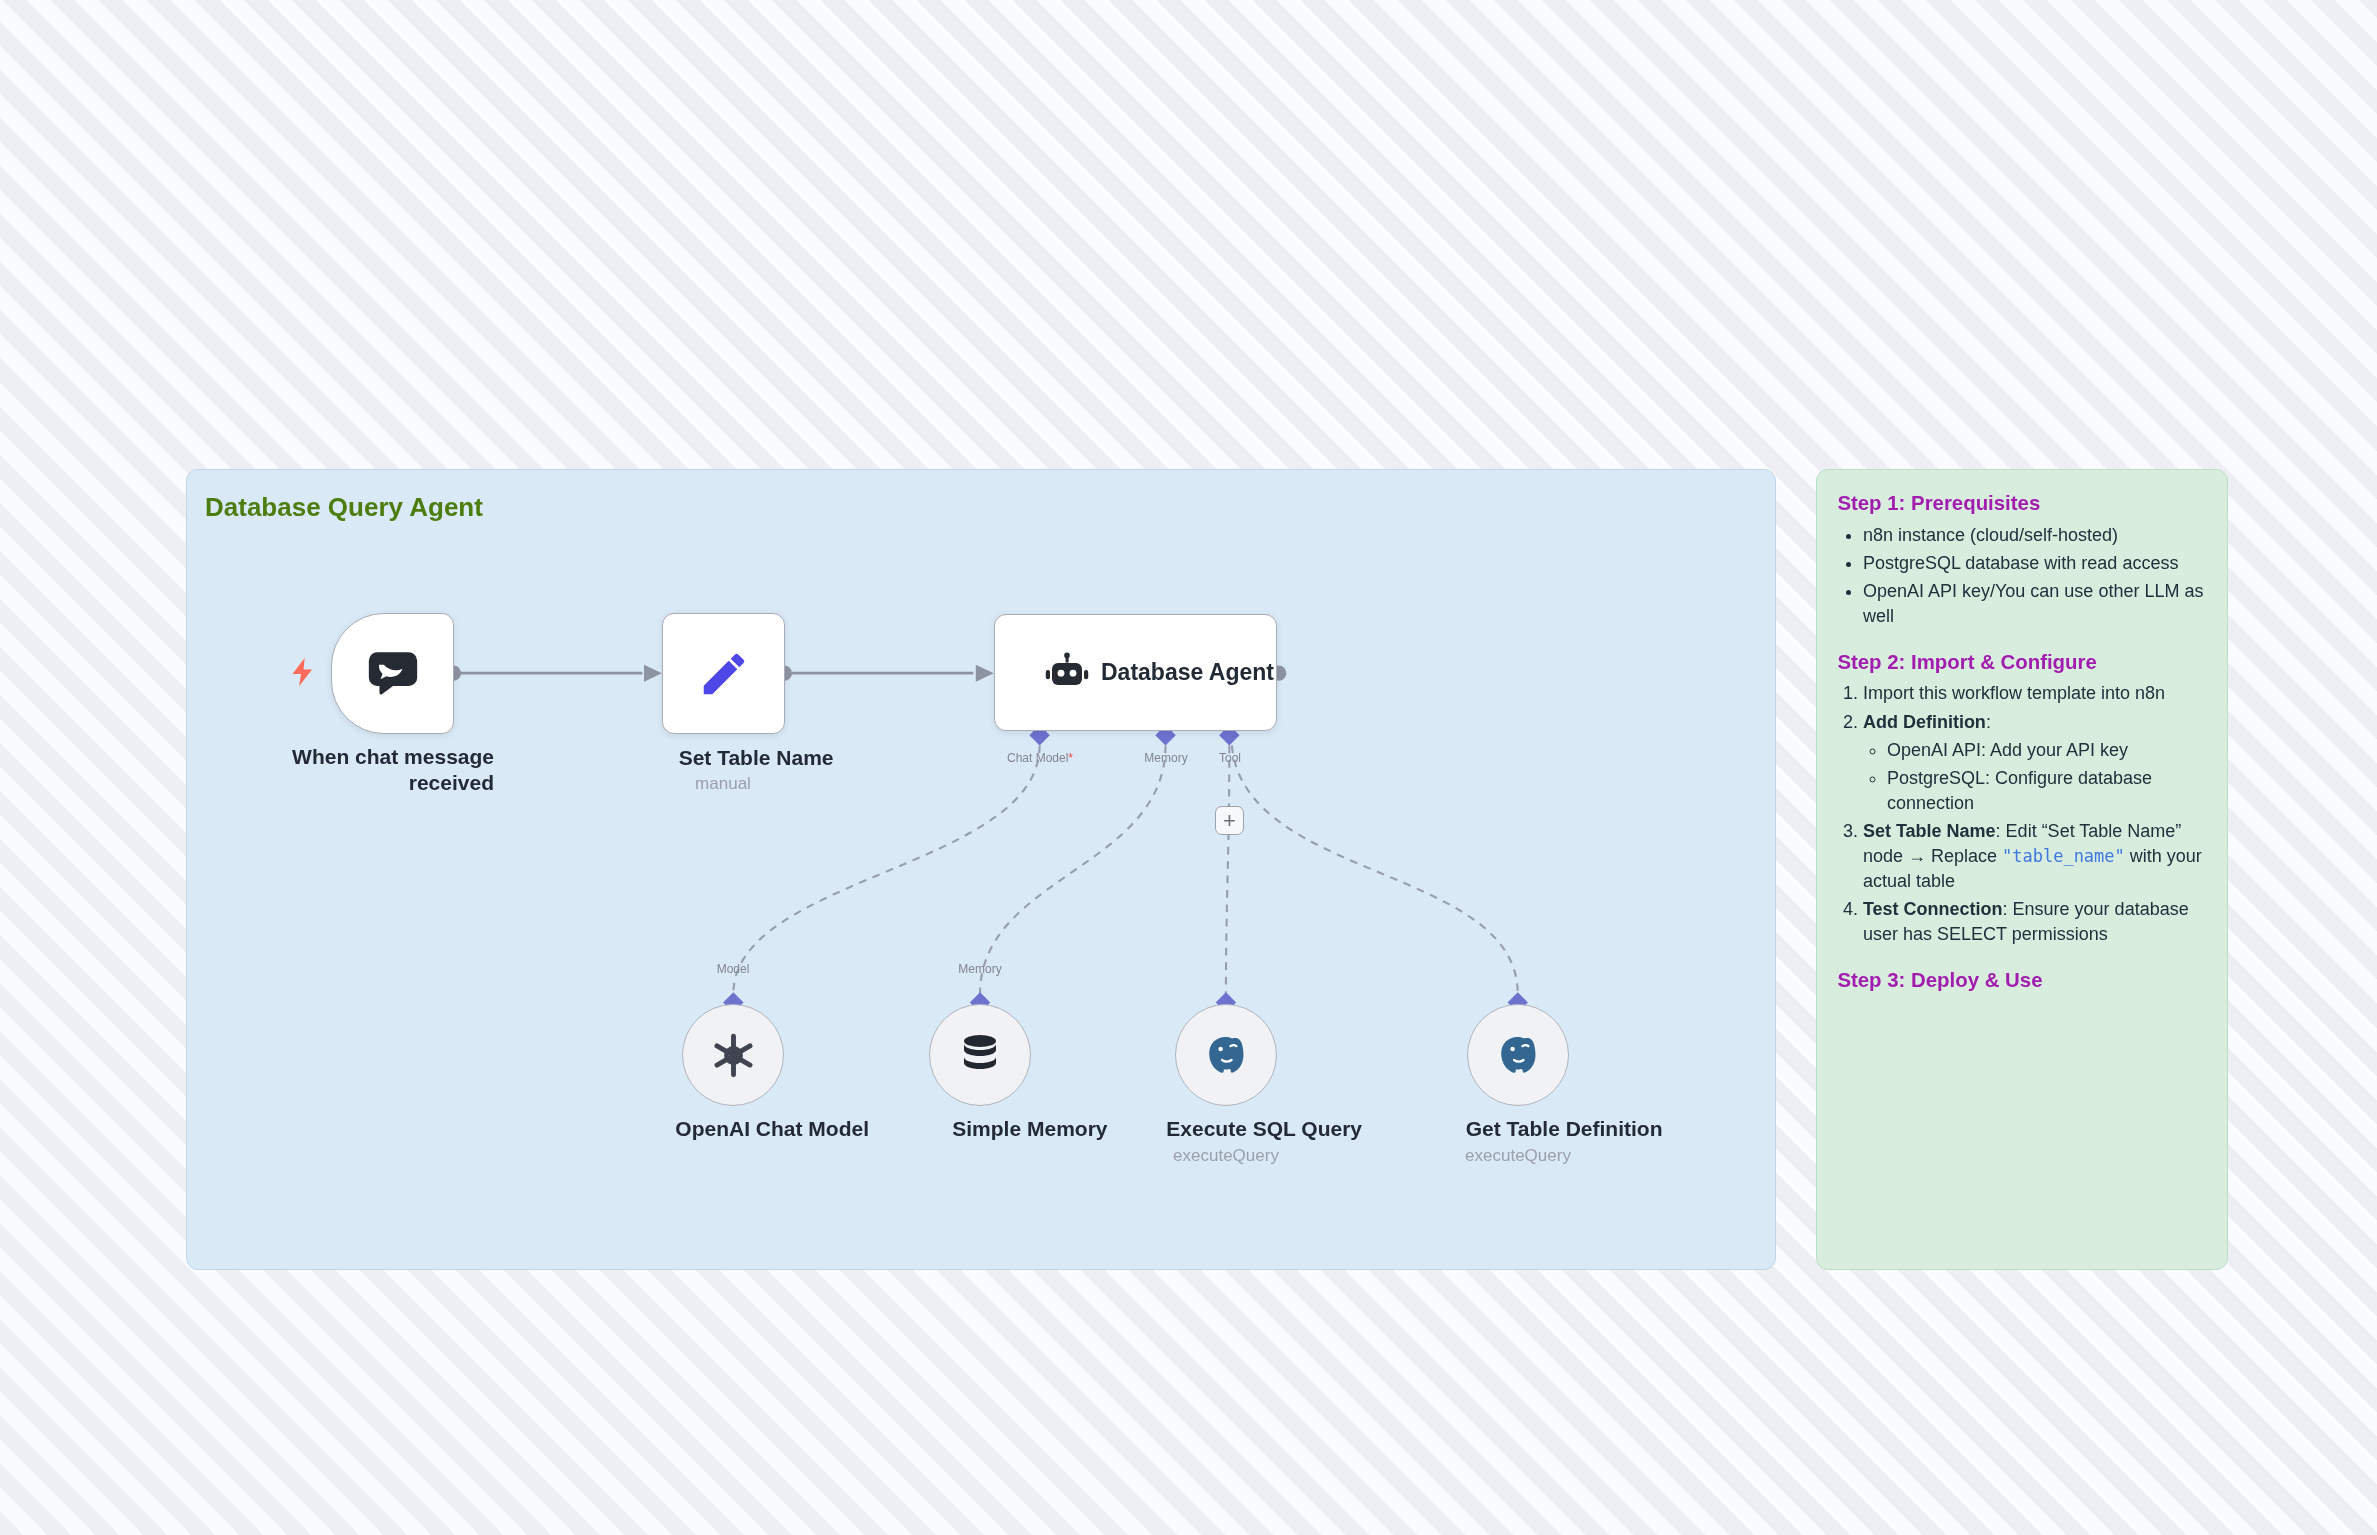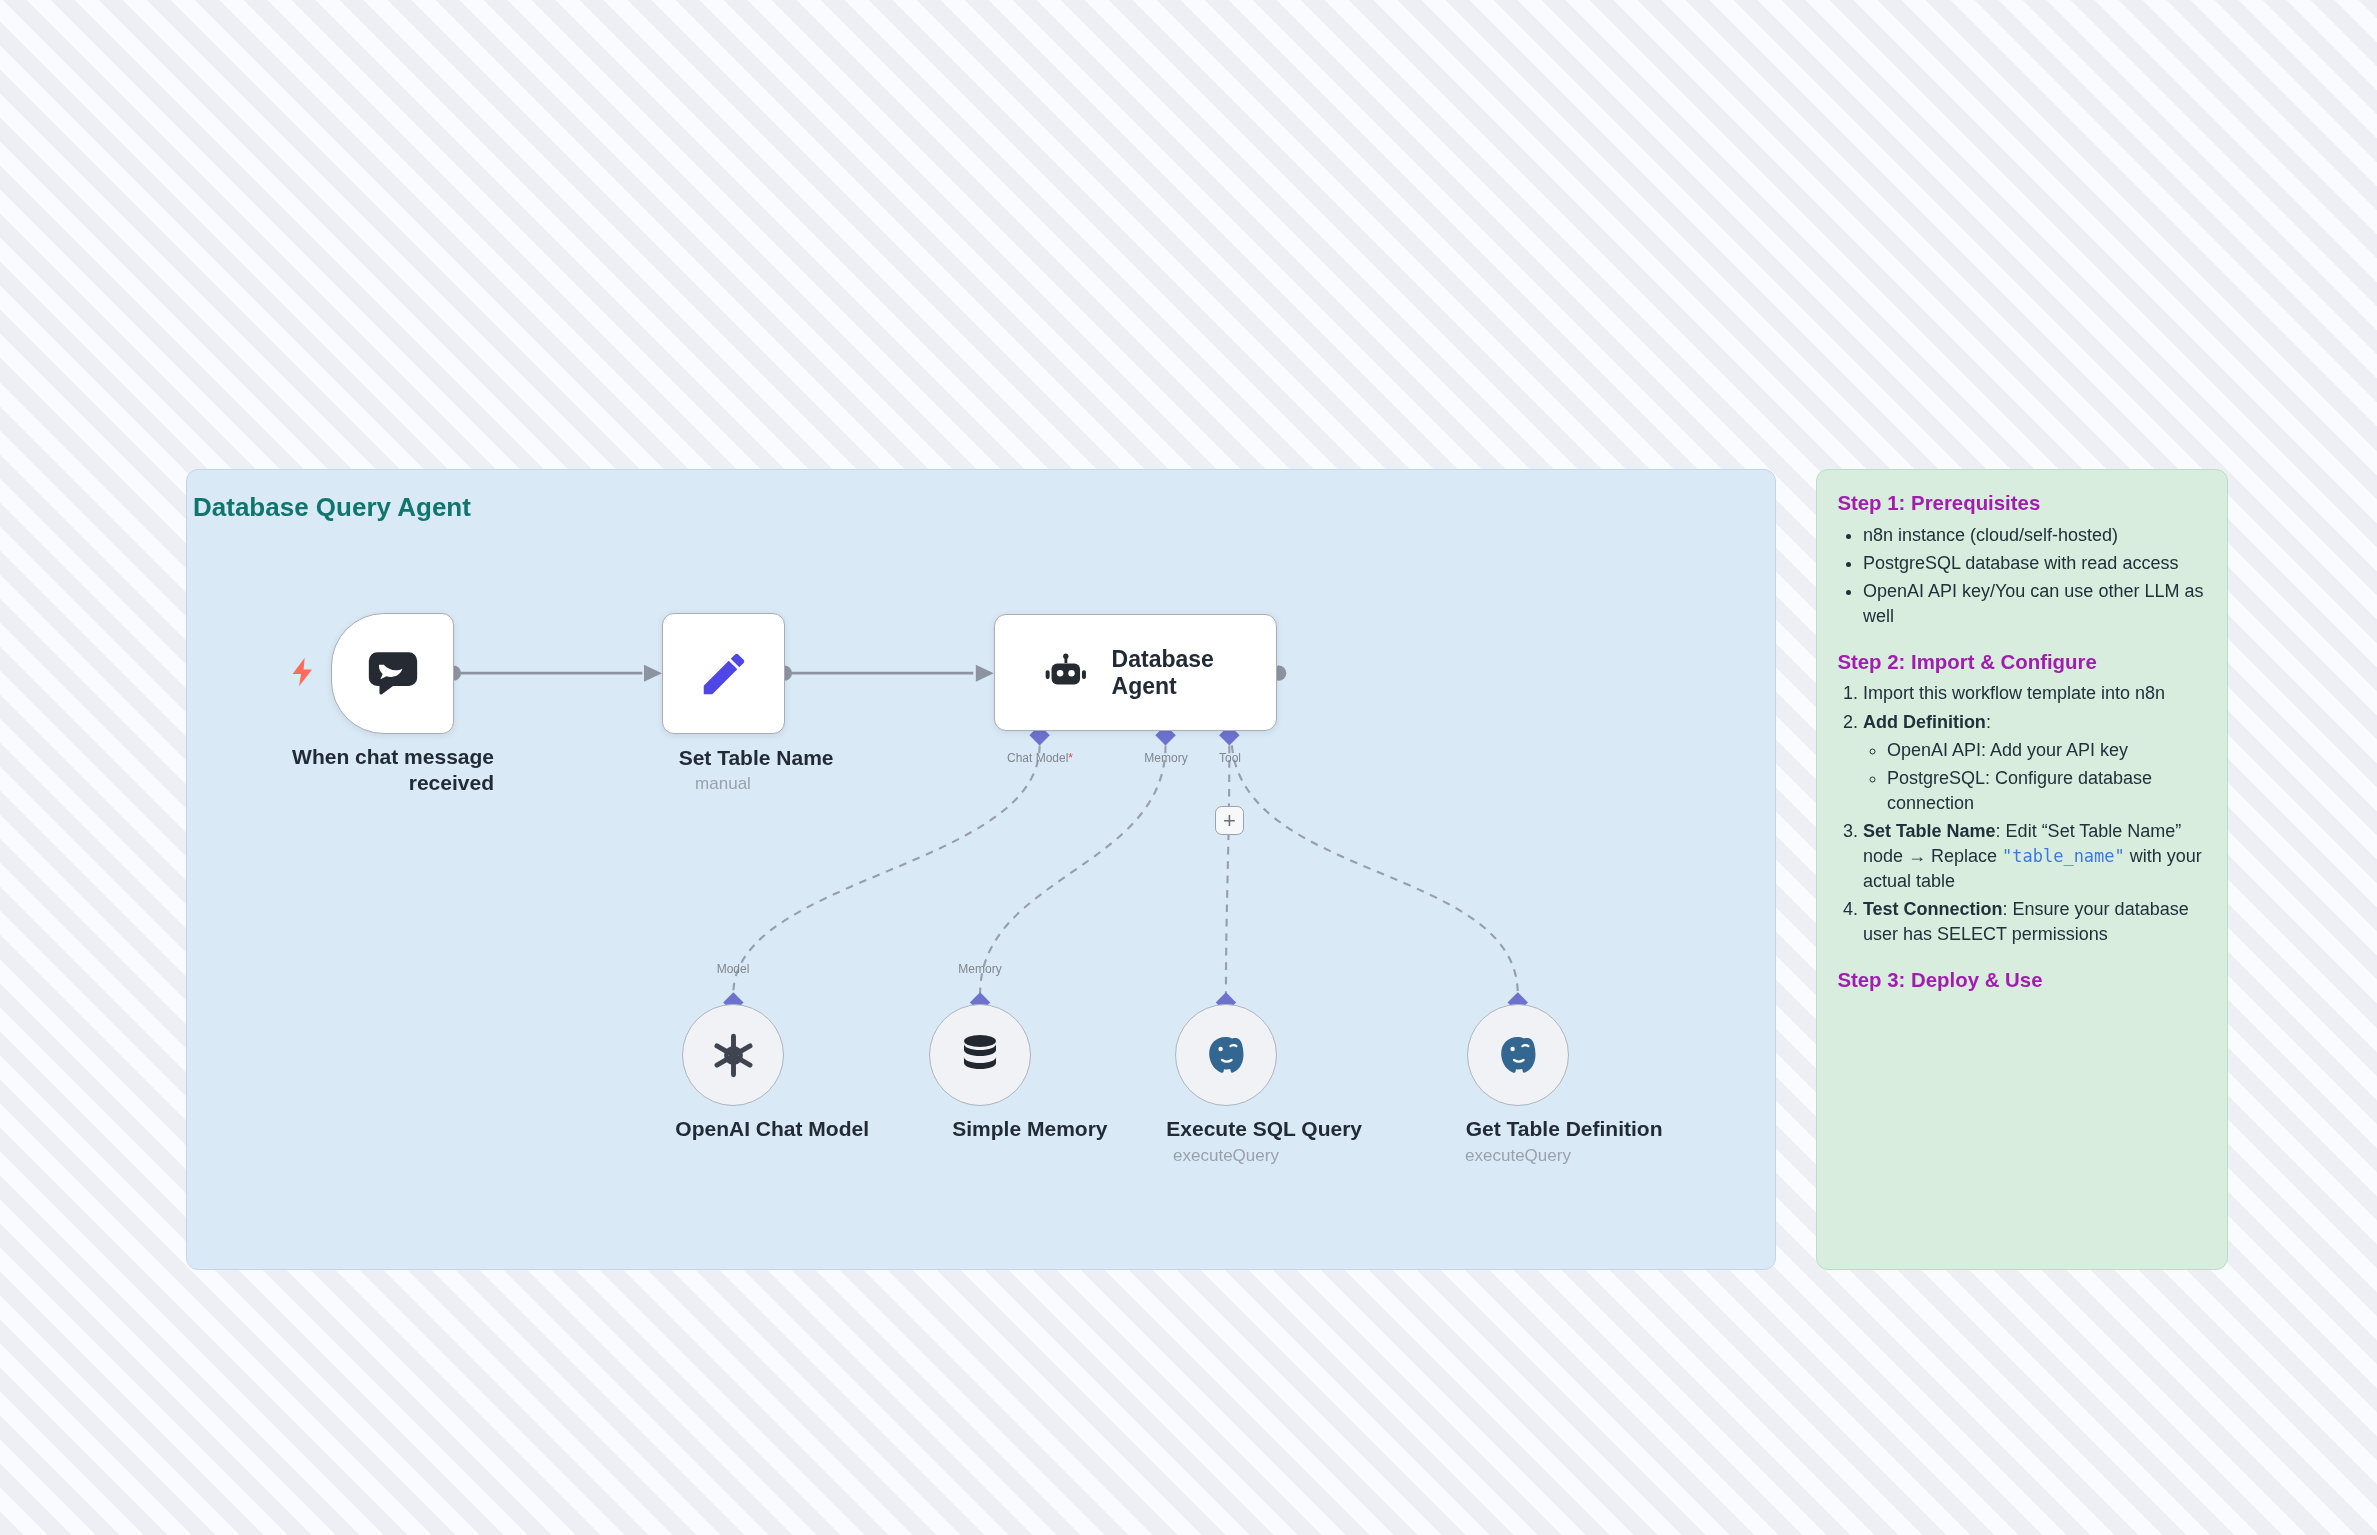--- a/index.html
+++ b/index.html
@@ -7,42 +7,42 @@
   body{
     font-family:"Liberation Sans","DejaVu Sans",sans-serif;
     background:repeating-linear-gradient(45deg,#edeff5 0 17px,#fafbfe 17px 34px);
     color:#222a36;
   }
   .page{position:relative;width:2377px;height:1536px;overflow:hidden}
 
   
   .sticky{position:absolute;border-radius:12px}
   .sticky-blue{left:186px;top:469px;width:1590px;height:801px;background:#dae9f6;border:0.9px solid #c0d7eb}
-  .sticky-blue .sticky-title{padding:22px 6px;font-size:26px;font-weight:700;color:#0f766e}
+  .sticky-blue .sticky-title{padding:22px 18px;font-size:26px;font-weight:700;color:#4d7c0f}
   .sticky-green{left:1816px;top:469px;width:412px;height:801px;background:#d9edde;border:0.9px solid #b9dfc4;padding:22px 20.4px;color:#21303b;overflow:hidden}
 
   
   .gp .block{margin-bottom:22px}
   .gp h2{font-size:20.4px;font-weight:700;color:#a21caf;margin-bottom:7.7px}
   .gp ul.disc{list-style:disc;padding-left:25.5px}
   .gp ol{padding-left:25.5px}
   .gp li{font-size:18px;line-height:1.38;margin:3.4px 0}
   .gp ul.circ{list-style:circle;padding-left:24px;margin-top:1px}
   .gp .b{font-weight:700}
   .gp .code{font-family:"DejaVu Sans Mono","Liberation Mono",monospace;color:#3c78e0;font-size:17px}
   .gp .q{font-style:italic}
 
   
   svg.wires{position:absolute;left:0;top:0;pointer-events:none}
 
   
   .node{position:absolute;background:#ffffff;border:1.7px solid #a7adb8;border-radius:12px;
         box-shadow:0 1.7px 6.8px rgba(40,50,70,.10);display:flex;align-items:center;justify-content:center}
   .node.trigger{border-radius:53px 12px 12px 53px}
-  .node.agent{justify-content:flex-start;padding-left:48px;gap:23px}
+  .node.agent{justify-content:flex-start;padding-left:48px;gap:10px}
   .agent-title{font-size:23px;font-weight:600;color:#222a36}
   .nlabel{position:absolute;text-align:right;font-size:21px;font-weight:600;color:#222a36;line-height:1.22;transform:translateX(-50%)}
   .nsub{position:absolute;text-align:center;font-size:17px;color:#9aa1ac;transform:translateX(-50%);white-space:nowrap}
   .circle{position:absolute;width:102px;height:102px;border-radius:50%;background:#f0f2f5;border:1.7px solid #aeb4be;
           display:flex;align-items:center;justify-content:center}
   .portlabel{position:absolute;font-size:12px;color:#81868f;transform:translateX(-50%);white-space:nowrap}
   .portlabel .req{color:#ef4444}
   .bolt{position:absolute;left:286px;top:655px;width:34px;height:34px}
   .plus{position:absolute;left:1215px;top:806px;width:29px;height:29px;background:#f7f8fa;border:1.7px solid #9aa0ac;
         border-radius:6.8px;color:#6a7078;font-size:22px;font-weight:400;display:flex;align-items:center;justify-content:center;line-height:1;cursor:pointer}

